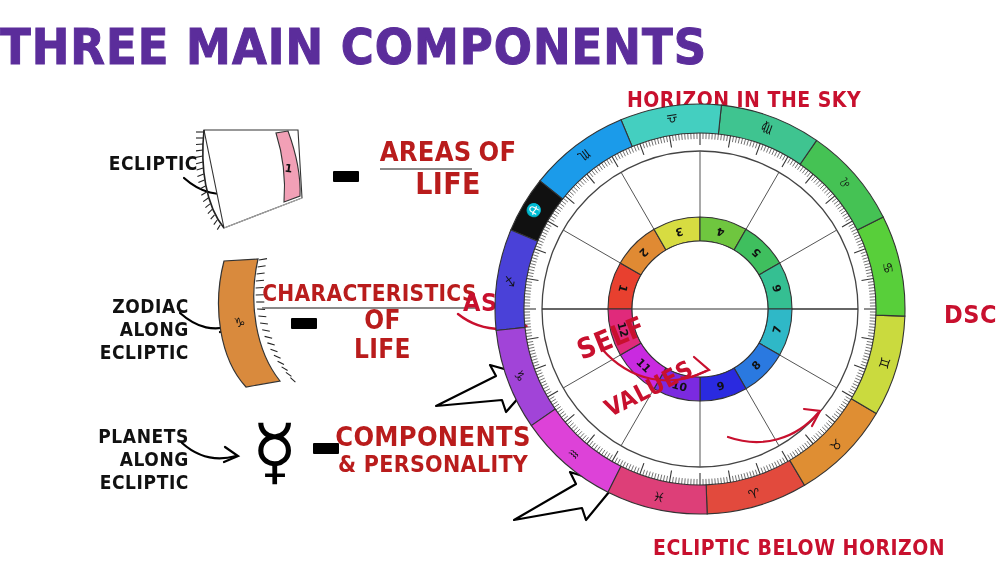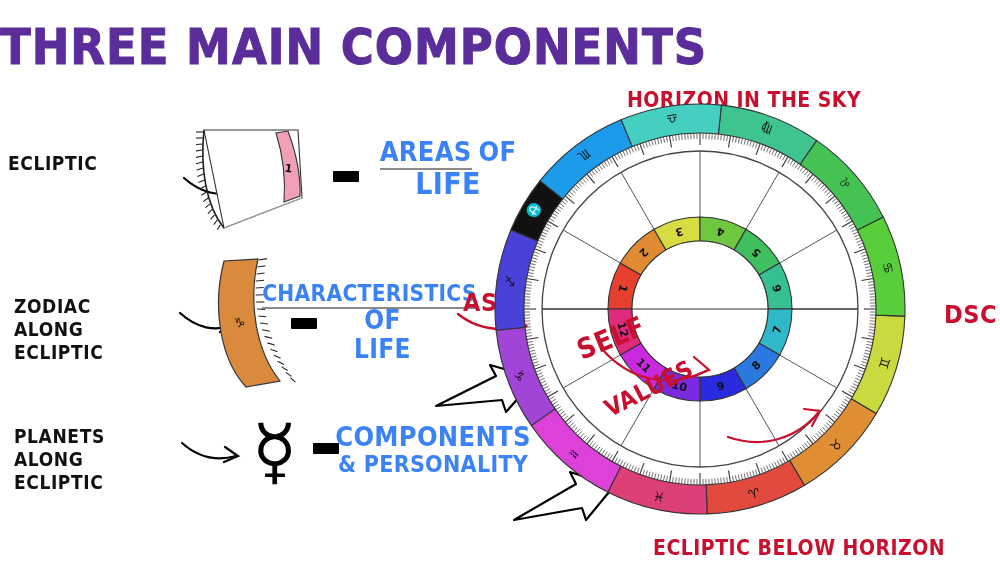--- a/index.html
+++ b/index.html
@@ -18,42 +18,42 @@
     font-weight:bold;
     font-size:50px;
     letter-spacing:1px;
     color:#5b2d9b;
     -webkit-text-stroke:1px #5b2d9b;
   }
 
   
   .left-label{
     position:absolute;
-    text-align:left;
+    text-align:right;
     font-family:"DejaVu Sans Condensed","Liberation Sans",sans-serif;
     font-weight:bold;
     color:#111;
     font-size:19px;
     line-height:1.22;
     letter-spacing:0.6px;
   }
   .left-label .small{font-size:16.5px;}
 
   
   .dash{
     position:absolute;
     width:26px;height:11px;background:#000;border-radius:1px;
   }
 
   
   .result{
     position:absolute;
     font-family:"DejaVu Sans Condensed","Liberation Sans",sans-serif;
     font-weight:bold;
-    color:#3b82f6;
+    color:#b91c1c;
     text-align:center;
     line-height:1.12;
     letter-spacing:0.3px;
   }
   .result .u{ border-bottom:2.5px solid #8a8a8a; padding-bottom:1px;}
 
   
   .red-note{
     position:absolute;
     font-family:"DejaVu Sans Condensed","Liberation Sans",sans-serif;

